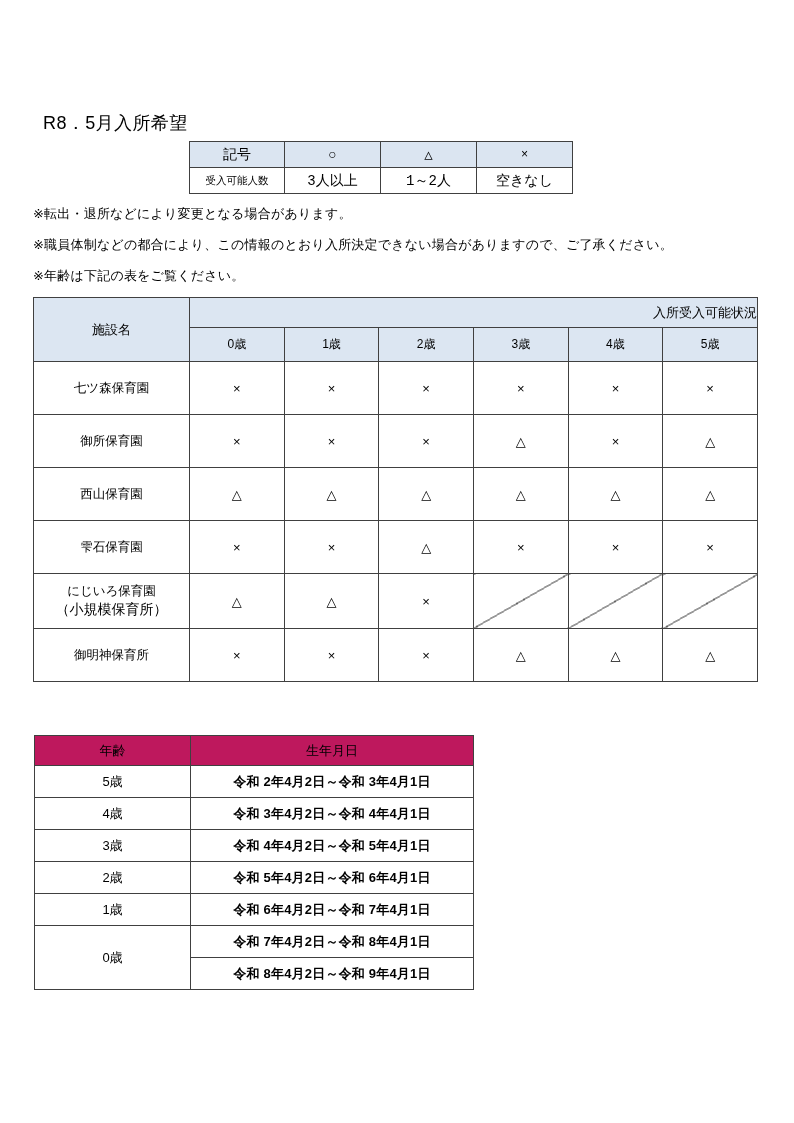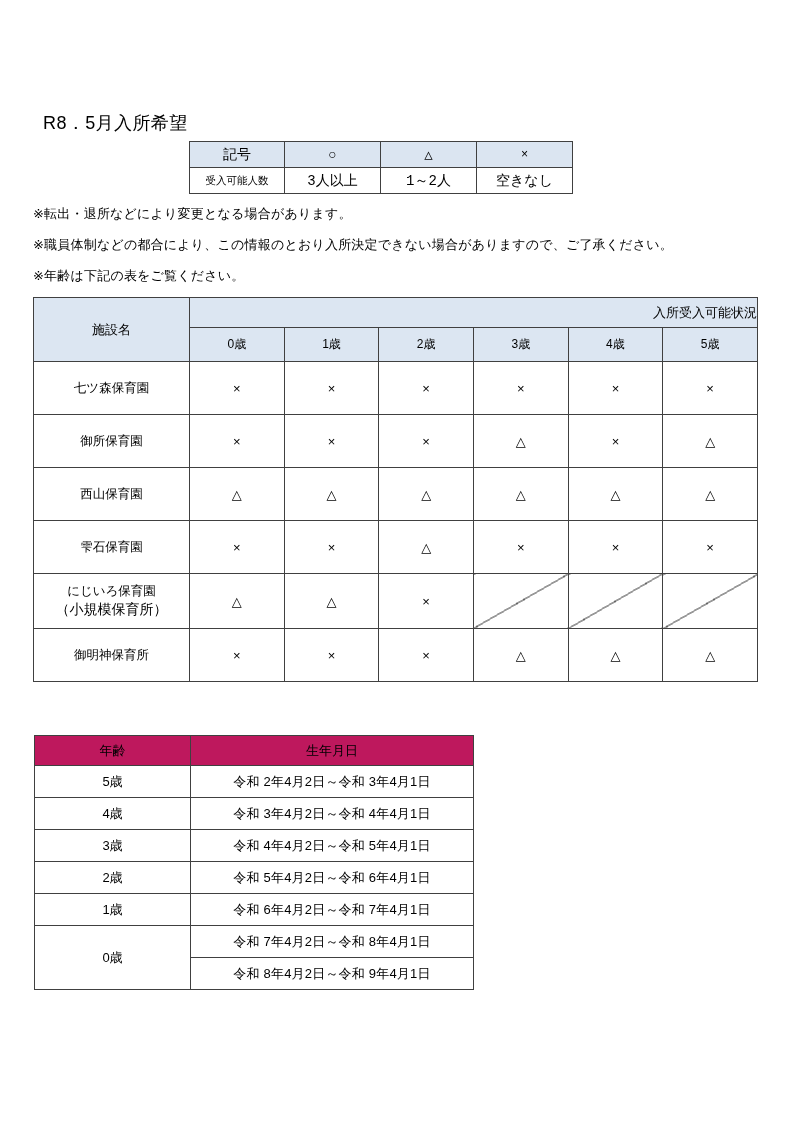--- a/index.html
+++ b/index.html
@@ -173,21 +173,21 @@
     font-weight: normal;
     height: 31px;
   }
   table.agetable th {
     background: #be185d;
     font-size: 13px;
     height: 29px;
   }
   table.agetable th.col-age, table.agetable td.col-age { width: 155px; }
   table.agetable td { font-size: 13px; }
-  table.agetable td.dob { letter-spacing: 0.2px; }
+  table.agetable td.dob { letter-spacing: 0.2px; font-weight: bold; }
 </style>
 </head>
 <body>
 
 <div class="page">
 
 
   <div class="sub-title">R8．5月入所希望</div>
 
   <div class="legend-wrap">

